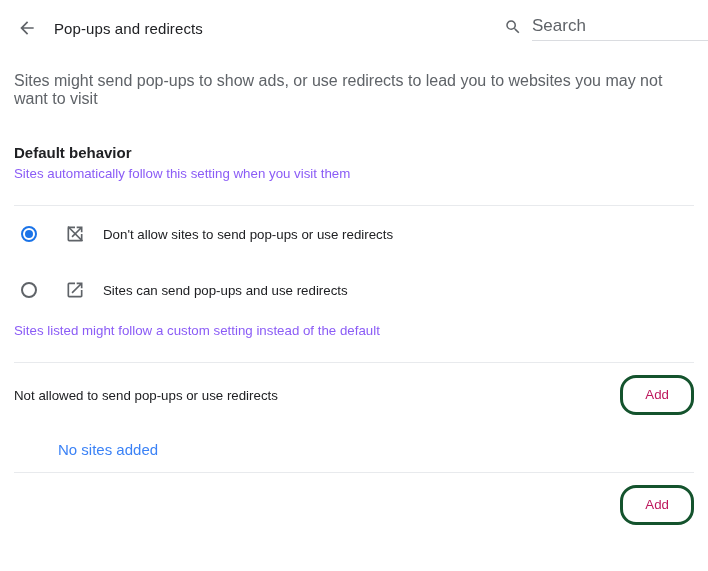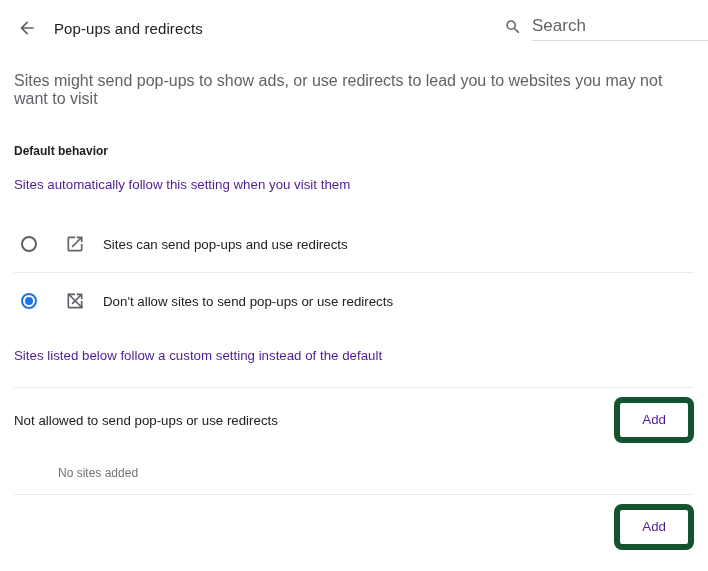--- a/index.html
+++ b/index.html
@@ -80,29 +80,29 @@
   .content {
     padding: 0 14px;
   }
   .intro {
     font-size: 16px;
     color: #5f6368;
     margin-top: 28px;
     line-height: 18px;
   }
   .section-title {
-    font-size: 12px;
+    font-size: 15px;
     font-weight: 700;
     color: #202124;
     margin-top: 36px;
   }
   .section-sub {
     font-size: 13.3px;
-    color: #4c1d95;
-    margin-top: 18px;
+    color: #8b5cf6;
+    margin-top: 4px;
     line-height: 18px;
   }
 
   
   .radio-group { margin-top: 22px; }
   .radio-row {
     display: flex;
     align-items: center;
     height: 56px;
     cursor: pointer;
@@ -155,34 +155,34 @@
     border-top: 1px solid #e8eaed;
     margin-top: 22px;
   }
   .list-row.no-top-margin { margin-top: 0; }
   .list-label {
     font-size: 13.3px;
     color: #202124;
   }
   .add-btn {
     margin-left: auto;
-    border: 6px solid #14532d;
-    border-radius: 8px;
-    color: #4c1d95;
+    border: 3px solid #14532d;
+    border-radius: 16px;
+    color: #be185d;
     font-size: 13.3px;
     font-weight: 500;
     padding: 8px 22px;
     background: #fff;
     cursor: pointer;
     font-family: "Liberation Sans", sans-serif;
     line-height: 18px;
   }
   .empty-note {
-    font-size: 12px;
-    color: #737373;
+    font-size: 15px;
+    color: #3b82f6;
     padding: 14px 0 14px 44px;
   }
 </style>
 </head>
 <body>
 
 <div class="page">
 
   <div class="header">
     <div class="back-btn">
@@ -201,41 +201,41 @@
   </div>
 
   <div class="content">
 
     <div class="intro">Sites might send pop-ups to show ads, or use redirects to lead you to websites you may not want to visit</div>
 
     <div class="section-title">Default behavior</div>
     <div class="section-sub">Sites automatically follow this setting when you visit them</div>
 
     <div class="radio-group">
-
-      <div class="radio-row">
-        <span class="radio"></span>
-        <svg class="row-icon" viewBox="0 0 24 24" aria-hidden="true">
-          <path d="M19 19H5V5h7V3H5a2 2 0 0 0-2 2v14a2 2 0 0 0 2 2h14c1.1 0 2-.9 2-2v-7h-2v7zM14 3v2h3.59l-9.83 9.83 1.41 1.41L19 6.41V10h2V3h-7z" fill="#5f6368"></path>
-        </svg>
-        <span class="row-label">Sites can send pop-ups and use redirects</span>
-      </div>
 
       <div class="radio-row divided">
         <span class="radio selected"></span>
         <svg class="row-icon" viewBox="0 0 24 24" aria-hidden="true">
           <path d="M19 19H5V5h7V3H5a2 2 0 0 0-2 2v14a2 2 0 0 0 2 2h14c1.1 0 2-.9 2-2v-7h-2v7zM14 3v2h3.59l-9.83 9.83 1.41 1.41L19 6.41V10h2V3h-7z" fill="#5f6368"></path>
           <path d="M3.5 3.0 L21.0 20.5" stroke="#5f6368" stroke-width="1.9" fill="none"></path>
         </svg>
         <span class="row-label">Don't allow sites to send pop-ups or use redirects</span>
       </div>
 
-    </div>
-
-    <div class="section-sub">Sites listed below follow a custom setting instead of the default</div>
+      <div class="radio-row">
+        <span class="radio"></span>
+        <svg class="row-icon" viewBox="0 0 24 24" aria-hidden="true">
+          <path d="M19 19H5V5h7V3H5a2 2 0 0 0-2 2v14a2 2 0 0 0 2 2h14c1.1 0 2-.9 2-2v-7h-2v7zM14 3v2h3.59l-9.83 9.83 1.41 1.41L19 6.41V10h2V3h-7z" fill="#5f6368"></path>
+        </svg>
+        <span class="row-label">Sites can send pop-ups and use redirects</span>
+      </div>
+
+    </div>
+
+    <div class="section-sub">Sites listed might follow a custom setting instead of the default</div>
 
     <div class="list-row">
       <span class="list-label">Not allowed to send pop-ups or use redirects</span>
       <button class="add-btn">Add</button>
     </div>
 
     <div class="empty-note">No sites added</div>
 
     <div class="list-row no-top-margin">
       <button class="add-btn">Add</button>

